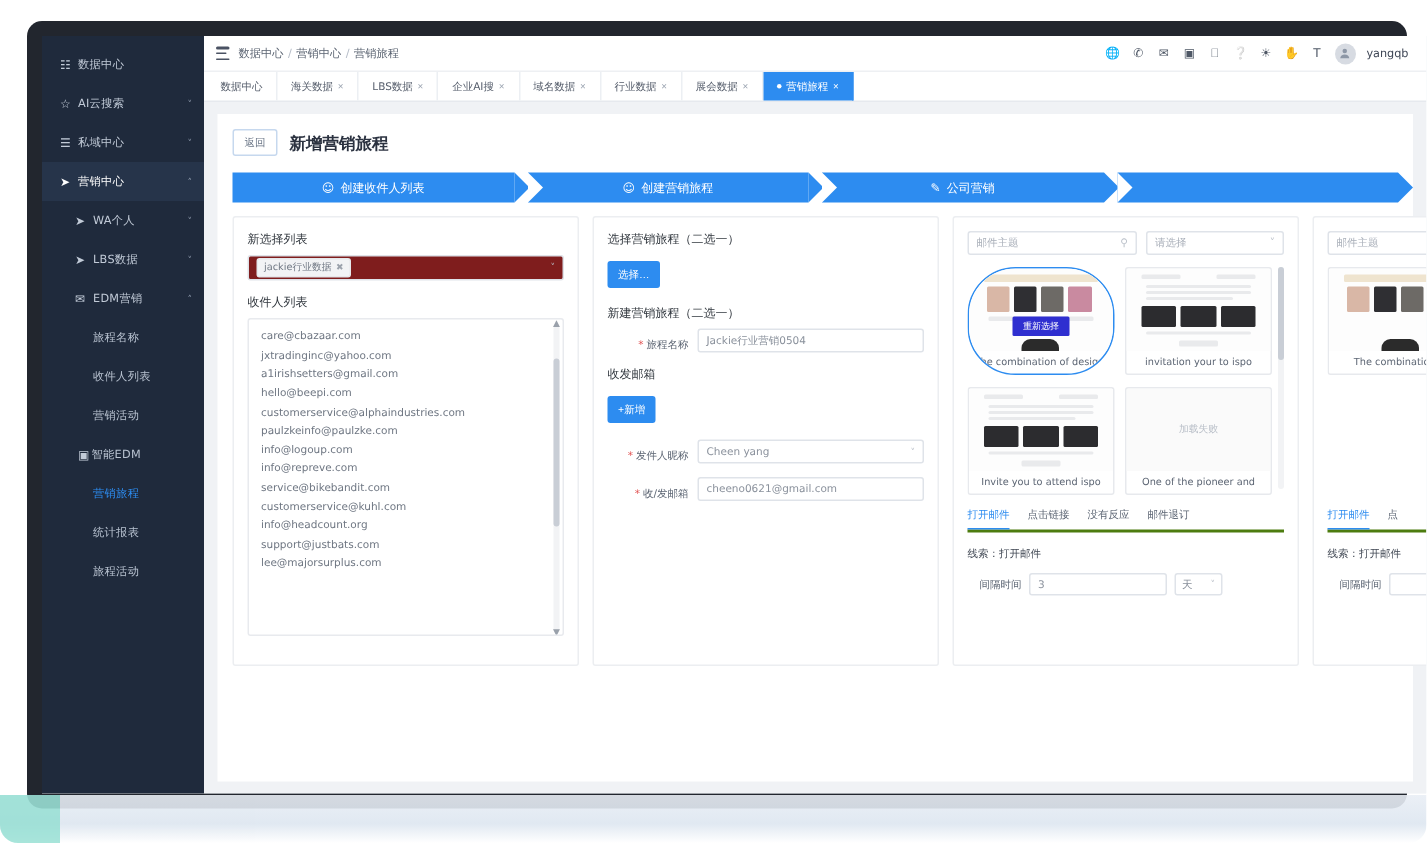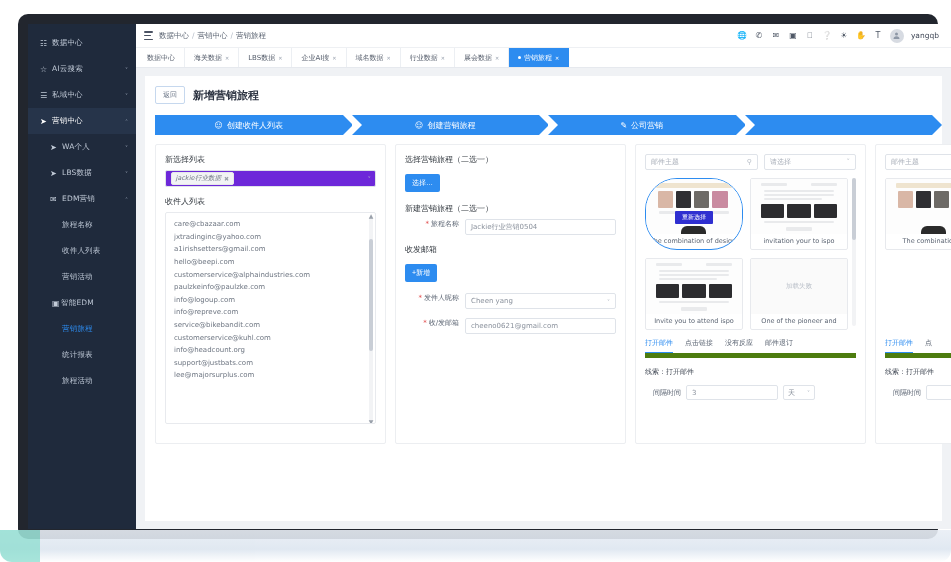--- a/index.html
+++ b/index.html
@@ -146,21 +146,21 @@
     background:#fff; border:1px solid #eceef1; border-radius:2px;
     flex: 0 0 231px; padding: 9px 9px 0 9px; overflow:hidden; position:relative;
   }
   .panel.p4 { flex: 0 0 231px; }
 
   .flabel { font-size: 8px; color: #32383f; font-weight:normal; margin-bottom: 5px;}
 
   .select {
     height: 17px; border:1px solid #dfe3e9; border-radius:2px;
     display:flex;align-items:center; padding: 0 5px; font-size:7px; color:#8a919c;
-    position:relative; background:#6d28d9; margin-bottom: 9px; font-style: italic;
+    position:relative; background:#7f1d1d; margin-bottom: 9px;
   }
   .select .caretd { margin-left:auto; color:#b7bdc7; font-size:6px;}
   .tagchip {
     background:#f2f3f5; border:1px solid #e6e8eb; border-radius:2px;
     padding: 1px 4px; font-size:6.5px; color:#707884; display:flex;align-items:center;gap:3px;
   }
   .tagchip .x { font-size:6px; color:#9aa1ab;}
 
   .listbox {
     border:1px solid #e8eaee; border-radius:2px; height: 212px;
@@ -171,21 +171,21 @@
     position:absolute; right:2px; top:4px; width:4px; height:204px;
     background:#f2f3f5; border-radius:2px;
   }
   .vscroll i { position:absolute; left:0; top:22px; width:4px; height:112px; background:#c9ced6; border-radius:2px; display:block;}
   .vcap { position:absolute; right:1px; width:6px; height:6px; color:#9aa1ab; font-size:6px; text-align:center;}
 
   .btn-blue {
     background:#2d8cf0; color:#fff; border:none; border-radius:2px;
     font-size:7px; padding: 4px 7px; margin-bottom: 11px;
   }
-  .frow { display:flex; align-items:flex-start; margin-bottom: 9px; }
+  .frow { display:flex; align-items:flex-end; margin-bottom: 9px; }
   .fname { width: 60px; text-align:right; padding-right:6px; font-size:7px; color:#5d6674; white-space:nowrap;}
   .req { color:#e04b4b; margin-right:2px; }
   .fctl {
     flex:1; height:16px; border:1px solid #dfe3e9; border-radius:2px;
     display:flex;align-items:center;padding:0 5px;font-size:7px;color:#8a919c;background:#fff;
   }
   .fctl .caretd{margin-left:auto;color:#b7bdc7;font-size:6px;}
 
   
   .srchrow { display:flex; gap:6px; margin-bottom: 8px; }
@@ -202,21 +202,21 @@
   .tthumb { height: 55px; background:#fdfdfd; position:relative; overflow:hidden;}
   .tcap { font-size:6.5px; color:#5d6674; text-align:center; padding-top:3px; line-height:1.25; }
   .tcard.sel { border-color:#2d8cf0;border-radius:32px; }
   .reselect {
     position:absolute; left:50%; top:32px; transform:translateX(-50%);
     background:#2f2fd0; color:#fff; font-size:6px; padding:2px 7px; border-radius:1px;
     white-space:nowrap; z-index:4;
   }
   .failbox { display:flex;align-items:center;justify-content:center;height:55px;color:#b9bfc8;font-size:6.5px;background:#fafafa;}
 
-  .ttabs { display:flex; gap:12px; border-bottom:5px solid #4d7c0f; margin-top: 4px;}
+  .ttabs { display:flex; gap:12px; border-bottom:2px solid #4d7c0f; margin-top: 4px;}
   .ttab { font-size:7px; color:#5d6674; padding: 4px 0 4px 0; }
   .ttab.on { color:#2d8cf0; border-bottom:1.5px solid #2d8cf0;}
   .cond { font-size:7px; color:#414854; margin: 9px 0 8px 0;}
   .introw { display:flex; align-items:center; gap:5px; padding-left:8px;}
   .introw .lbl { font-size:7px; color:#5d6674; white-space:nowrap;}
   .intbox { width:92px; height:15px; border:1px solid #dfe3e9;border-radius:2px;
             display:flex;align-items:center;padding:0 5px;font-size:7px;color:#8a919c;}
   .unitbox { width:32px; height:15px; border:1px solid #dfe3e9;border-radius:2px;
              display:flex;align-items:center;padding:0 4px;font-size:7px;color:#8a919c;}
   .unitbox .caretd{margin-left:auto;color:#b7bdc7;font-size:6px;}

